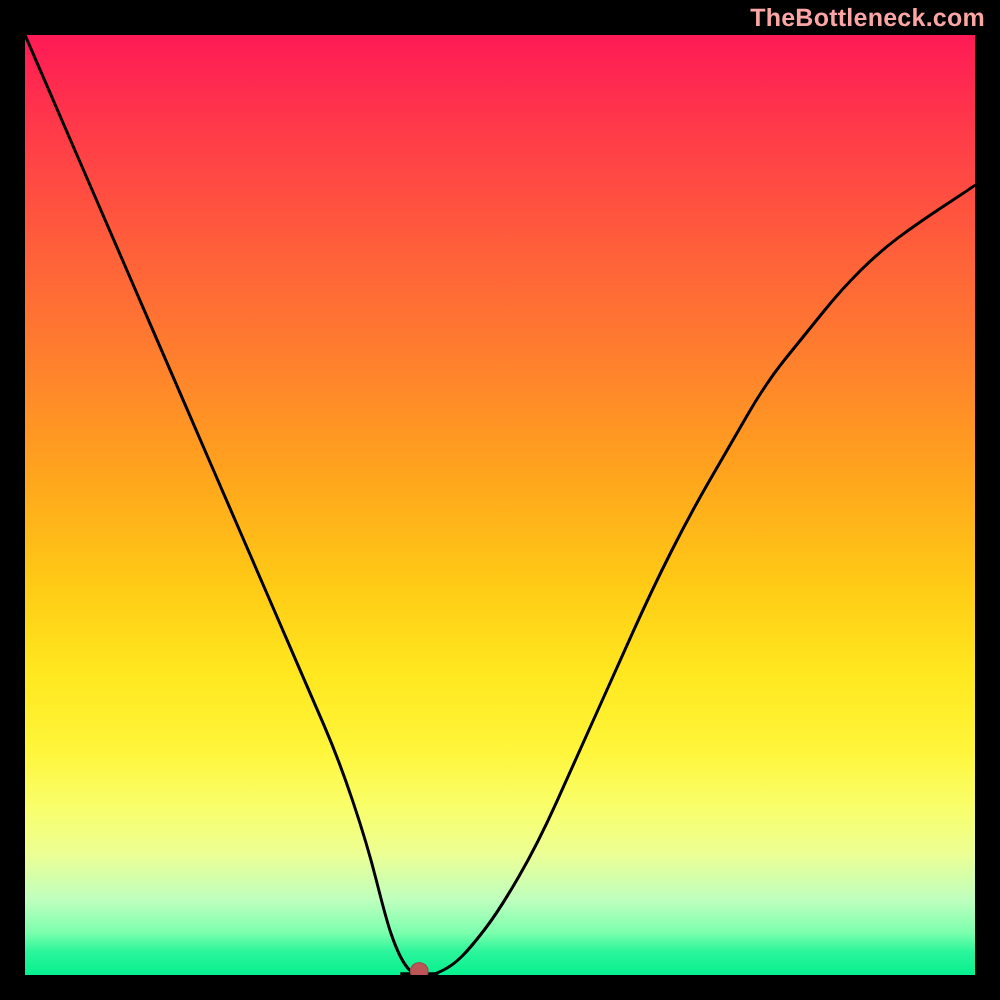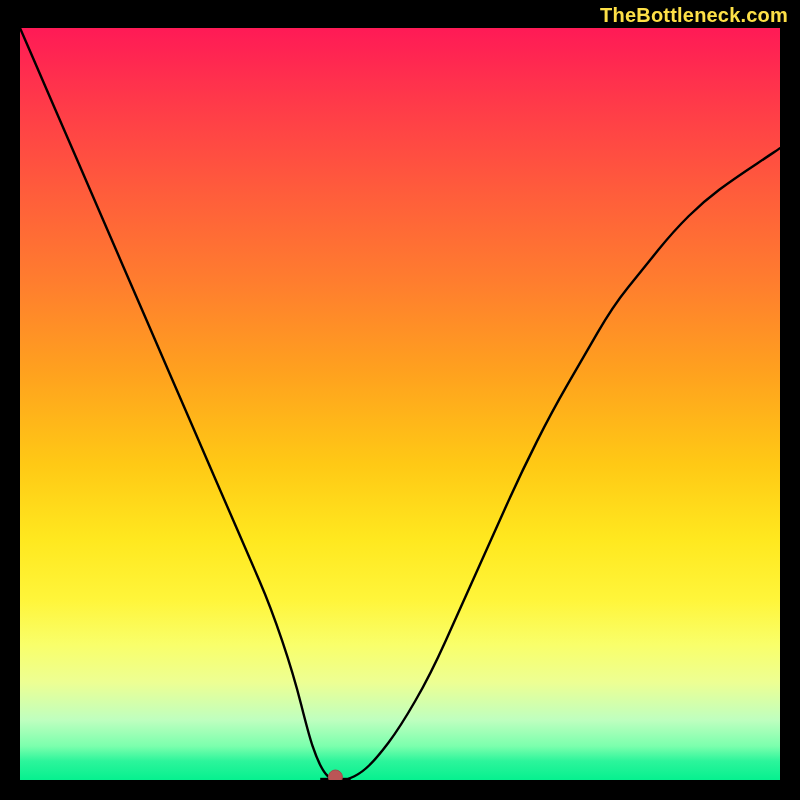--- a/index.html
+++ b/index.html
@@ -14,21 +14,21 @@
   .stage {
     position: relative;
     width: 800px;
     height: 800px;
     background: #000;
   }
   .watermark {
     position: absolute;
     top: 4px;
     right: 12px;
-    color: #fde047;
+    color: #fca5a5;
     font-size: 20px;
     font-weight: 600;
     letter-spacing: 0.2px;
     z-index: 5;
     user-select: none;
   }
   .plot-area {
     position: absolute;
     left: 20px;
     top: 28px;

